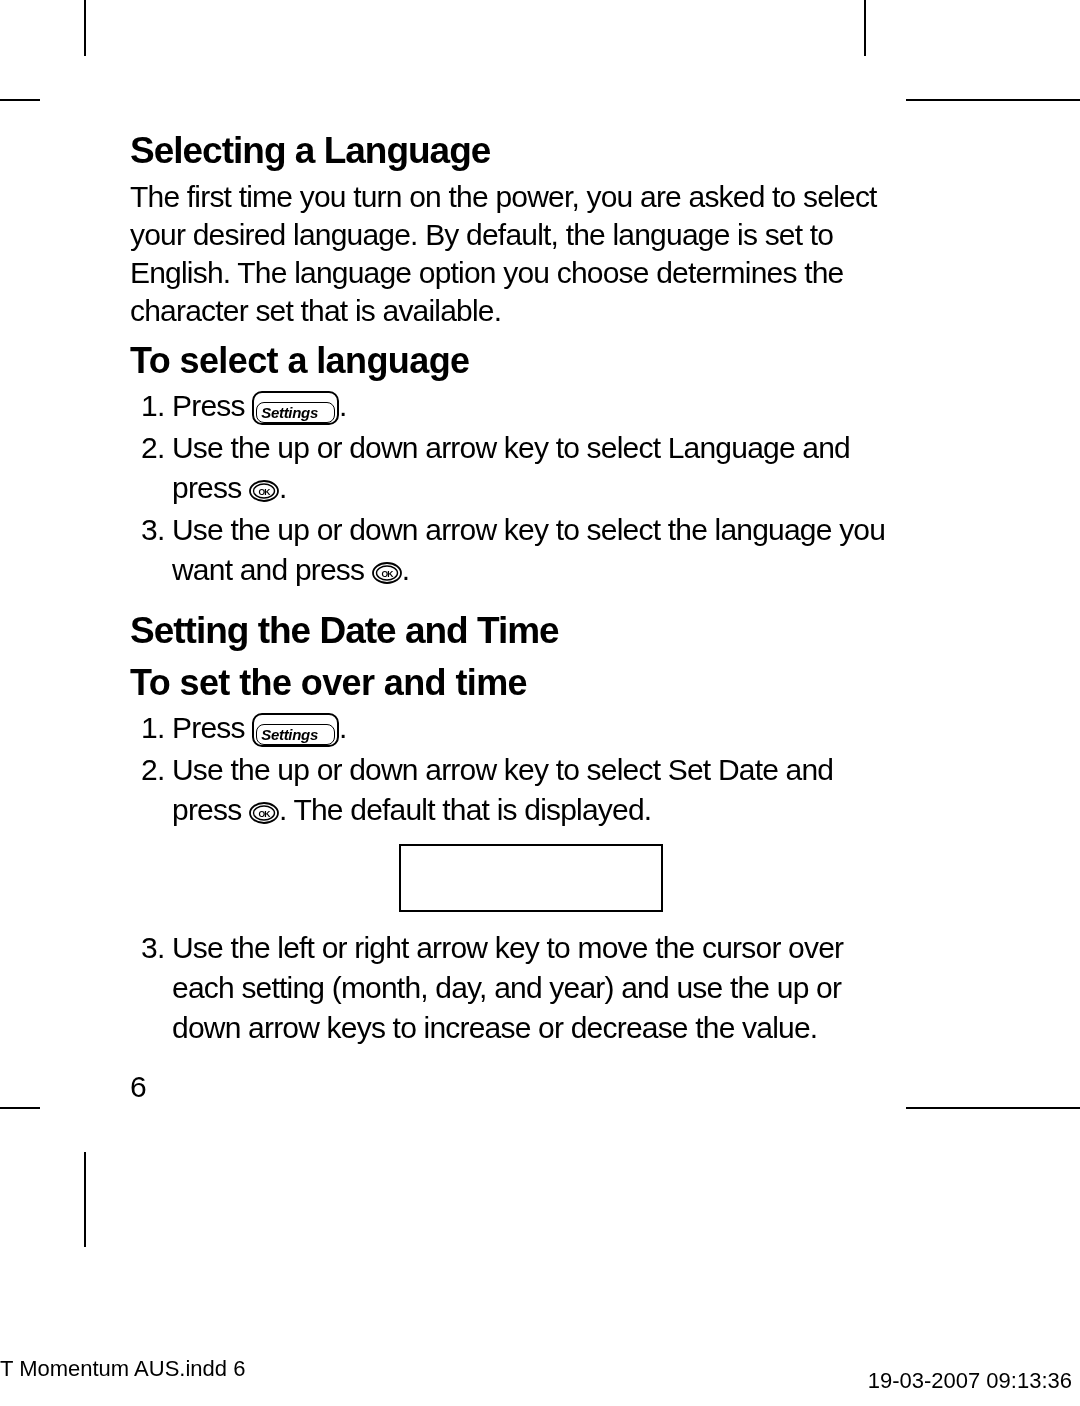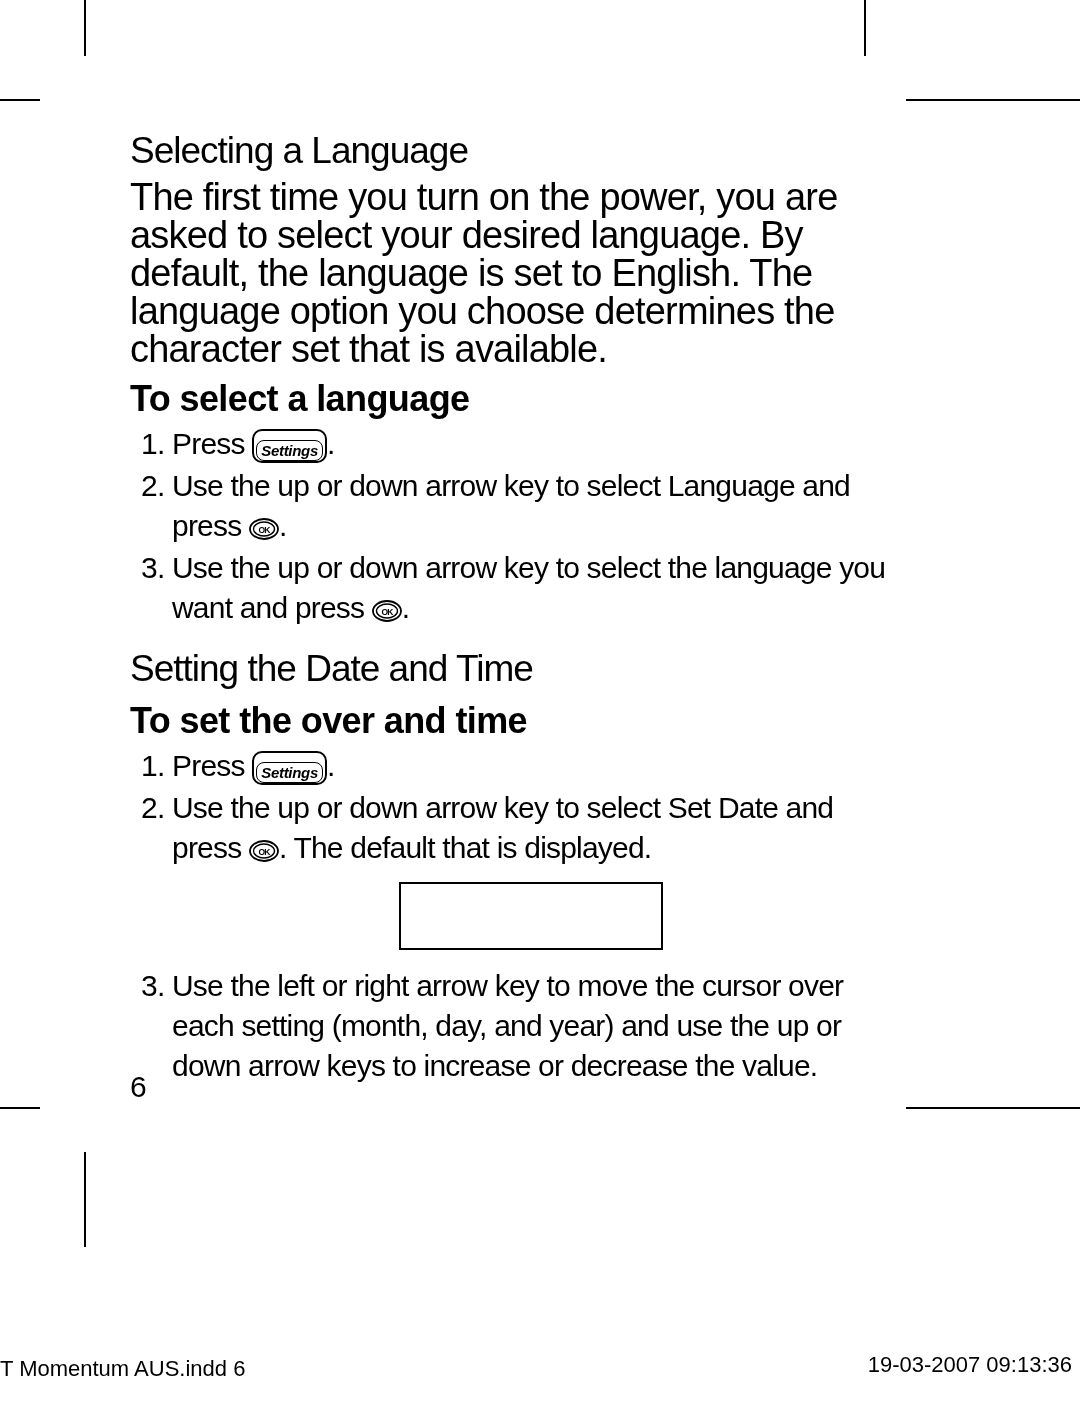--- a/index.html
+++ b/index.html
@@ -34,26 +34,26 @@
 
   .content {
     position: absolute;
     left: 130px;
     top: 130px;
     width: 760px;
     letter-spacing: -0.5px;
   }
   h2.section {
     font-size: 37px;
-    font-weight: 400;
+    font-weight: 700;
     margin: 0 0 6px 0;
     letter-spacing: -1px;
   }
   p.body {
-    font-size: 38px;
+    font-size: 30px;
     line-height: 38px;
     margin: 0 0 10px 0;
     letter-spacing: -0.8px;
   }
   h3.sub {
     font-size: 36px;
     font-weight: 700;
     margin: 10px 0 4px 0;
     letter-spacing: -0.6px;
   }
@@ -75,21 +75,21 @@
     vertical-align: -2px;
     line-height: 1;
   }
   .btn-settings-inner {
     display: inline-block;
     border: 1.5px solid #000;
     border-radius: 8px;
     font-size: 15px;
     font-style: italic;
     font-weight: 700;
-    padding: 2px 4px 2px 4px;
+    padding: 2px 16px 2px 4px;
     line-height: 1;
     letter-spacing: -0.3px;
   }
   .btn-ok {
     display: inline-block;
     width: 30px;
     height: 22px;
     vertical-align: -4px;
     margin-top: 8px;
   }
@@ -112,21 +112,21 @@
     position: absolute;
     bottom: 12px;
     left: 0;
     right: 0;
     font-size: 22px;
     color: #000;
     font-family: Arial, sans-serif;
     letter-spacing: 0;
   }
   .footer .fl { position:absolute; left: 0; bottom:12px; }
-  .footer .fr { position:absolute; right: 8px; bottom:16px; white-space: nowrap;}
+  .footer .fr { position:absolute; right: 8px; bottom:0; white-space: nowrap;}
 </style>
 </head>
 <body>
 <div class="page">
 
   <div class="crop tl-v"></div>
   <div class="crop tl-h"></div>
   <div class="crop tr-v"></div>
   <div class="crop tr-h"></div>
   <div class="crop bl-v"></div>

